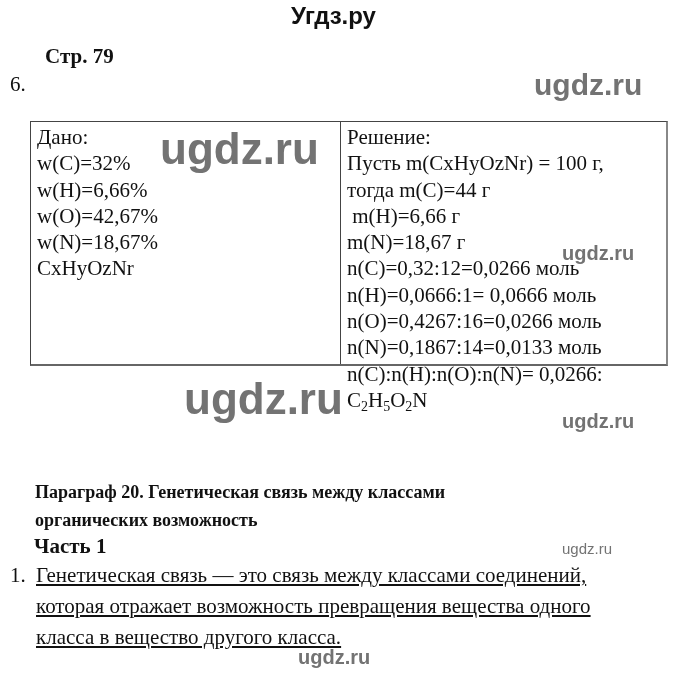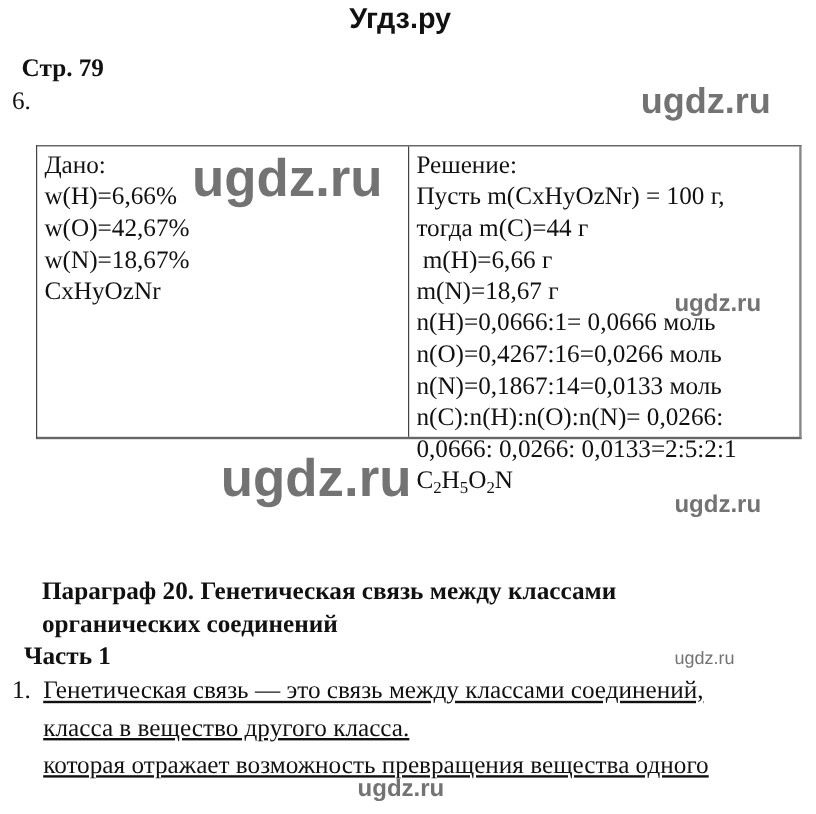--- a/index.html
+++ b/index.html
@@ -1,80 +1,81 @@
 <!DOCTYPE html>
 <html><head>
 <meta charset="utf-8">
 <style>
   html, body { margin:0; padding:0; background:#ffffff; }
   body { width:680px; height:678px; position:relative; overflow:hidden; color:#111; }
   .serif { font-family: "Liberation Serif", "DejaVu Serif", serif; }
   .sans { font-family: "Liberation Sans", "DejaVu Sans", sans-serif; }
   .site-title { position:absolute; top:2px; left:0; width:667px; text-align:center; font-size:24px; font-weight:bold; }
-  .page-ref { position:absolute; top:44px; left:18px; font-size:21px; font-weight:bold; }
+  .page-ref { position:absolute; top:44px; left:45px; font-size:21px; font-weight:bold; }
   .task-num { position:absolute; top:72px; left:10px; font-size:21px; }
   .sol-table { position:absolute; top:97px; left:30px; width:638px; height:245px; border:1px solid #444; border-bottom:2px solid #666; border-right:2px solid #888; box-sizing:border-box;margin-top:24px; }
   .sol-table .col { position:absolute; top:0; bottom:0; }
   .col-given { left:0; width:310px; border-right:1px solid #444; padding:2px 6px; box-sizing:border-box; }
   .col-solution { left:310px; right:0; padding:2px 6px; box-sizing:border-box; }
   .line { font-size:21px; line-height:26.3px; white-space:nowrap; }
-  .para-title { position:absolute; top:478px; left:35px; font-size:21px; font-weight:bold; line-height:28px; }
-  .part-title { position:absolute; top:534px; left:20px; font-size:21px; font-weight:bold;text-align:right; }
+  .para-title { position:absolute; top:478px; left:35px; font-size:18px; font-weight:bold; line-height:28px; }
+  .part-title { position:absolute; top:534px; left:34px; font-size:21px; font-weight:bold;text-align:right; }
   .answer { position:absolute; top:560px; left:10px; font-size:21px; line-height:31px; }
   .answer .num { position:absolute; left:0; top:0; }
   .answer .text { margin-left:26px; width:640px;text-decoration:underline; }
   .wm { position:absolute; font-weight:bold; color:#737373; }
   .wm-big { font-size:44px; }
   .wm-mid { font-size:30px; }
   .wm-small { font-size:20px; }
   .wm-tiny { font-size:15px; font-weight:normal; }
   sub { font-size:14px; vertical-align:-4px; line-height:0; }
 </style>
 </head>
 <body>
 
 <div class="site-title sans">Угдз.ру</div>
 <div class="page-ref serif">Стр. 79</div>
 <div class="task-num serif">6.</div>
 
 <div class="sol-table serif">
   <div class="col col-given">
     <div class="line">Дано:</div>
+    <div class="line">w(C)=32%</div>
     <div class="line">w(H)=6,66%</div>
     <div class="line">w(O)=42,67%</div>
     <div class="line">w(N)=18,67%</div>
     <div class="line">CxHyOzNr</div>
   </div>
   <div class="col col-solution">
     <div class="line">Решение:</div>
     <div class="line">Пусть m(CxHyOzNr) = 100 г,</div>
     <div class="line">тогда m(C)=44 г</div>
     <div class="line" style="white-space:pre"> m(H)=6,66 г</div>
     <div class="line">m(N)=18,67 г</div>
+    <div class="line">n(C)=0,32:12=0,0266 моль</div>
     <div class="line">n(H)=0,0666:1= 0,0666 моль</div>
     <div class="line">n(O)=0,4267:16=0,0266 моль</div>
     <div class="line">n(N)=0,1867:14=0,0133 моль</div>
     <div class="line">n(C):n(H):n(O):n(N)= 0,0266:</div>
-    <div class="line">0,0666: 0,0266: 0,0133=2:5:2:1</div>
     <div class="line"><span>C</span><sub>2</sub><span>H</span><sub>5</sub><span>O</span><sub>2</sub><span>N</span></div>
   </div>
 </div>
 
 <div class="para-title serif">
   <div>Параграф 20. Генетическая связь между классами</div>
-  <div>органических соединений</div>
+  <div>органических возможность</div>
 </div>
 <div class="part-title serif">Часть 1</div>
 
 <div class="answer serif">
   <span class="num">1.</span>
   <div class="text">
     <div>Генетическая связь — это связь между классами соединений,</div>
+    <div>которая отражает возможность превращения вещества одного</div>
     <div>класса в вещество другого класса.</div>
-    <div>которая отражает возможность превращения вещества одного</div>
   </div>
 </div>
 
 <div class="wm wm-mid sans" style="top:68px;left:534px;">ugdz.ru</div>
 <div class="wm wm-big sans" style="top:124px;left:160px;">ugdz.ru</div>
 <div class="wm wm-small sans" style="top:242px;left:562px;">ugdz.ru</div>
 <div class="wm wm-big sans" style="top:374px;left:184px;">ugdz.ru</div>
 <div class="wm wm-small sans" style="top:410px;left:562px;">ugdz.ru</div>
 <div class="wm wm-tiny sans" style="top:540px;left:562px;">ugdz.ru</div>
 <div class="wm wm-small sans" style="top:646px;left:298px;">ugdz.ru</div>

